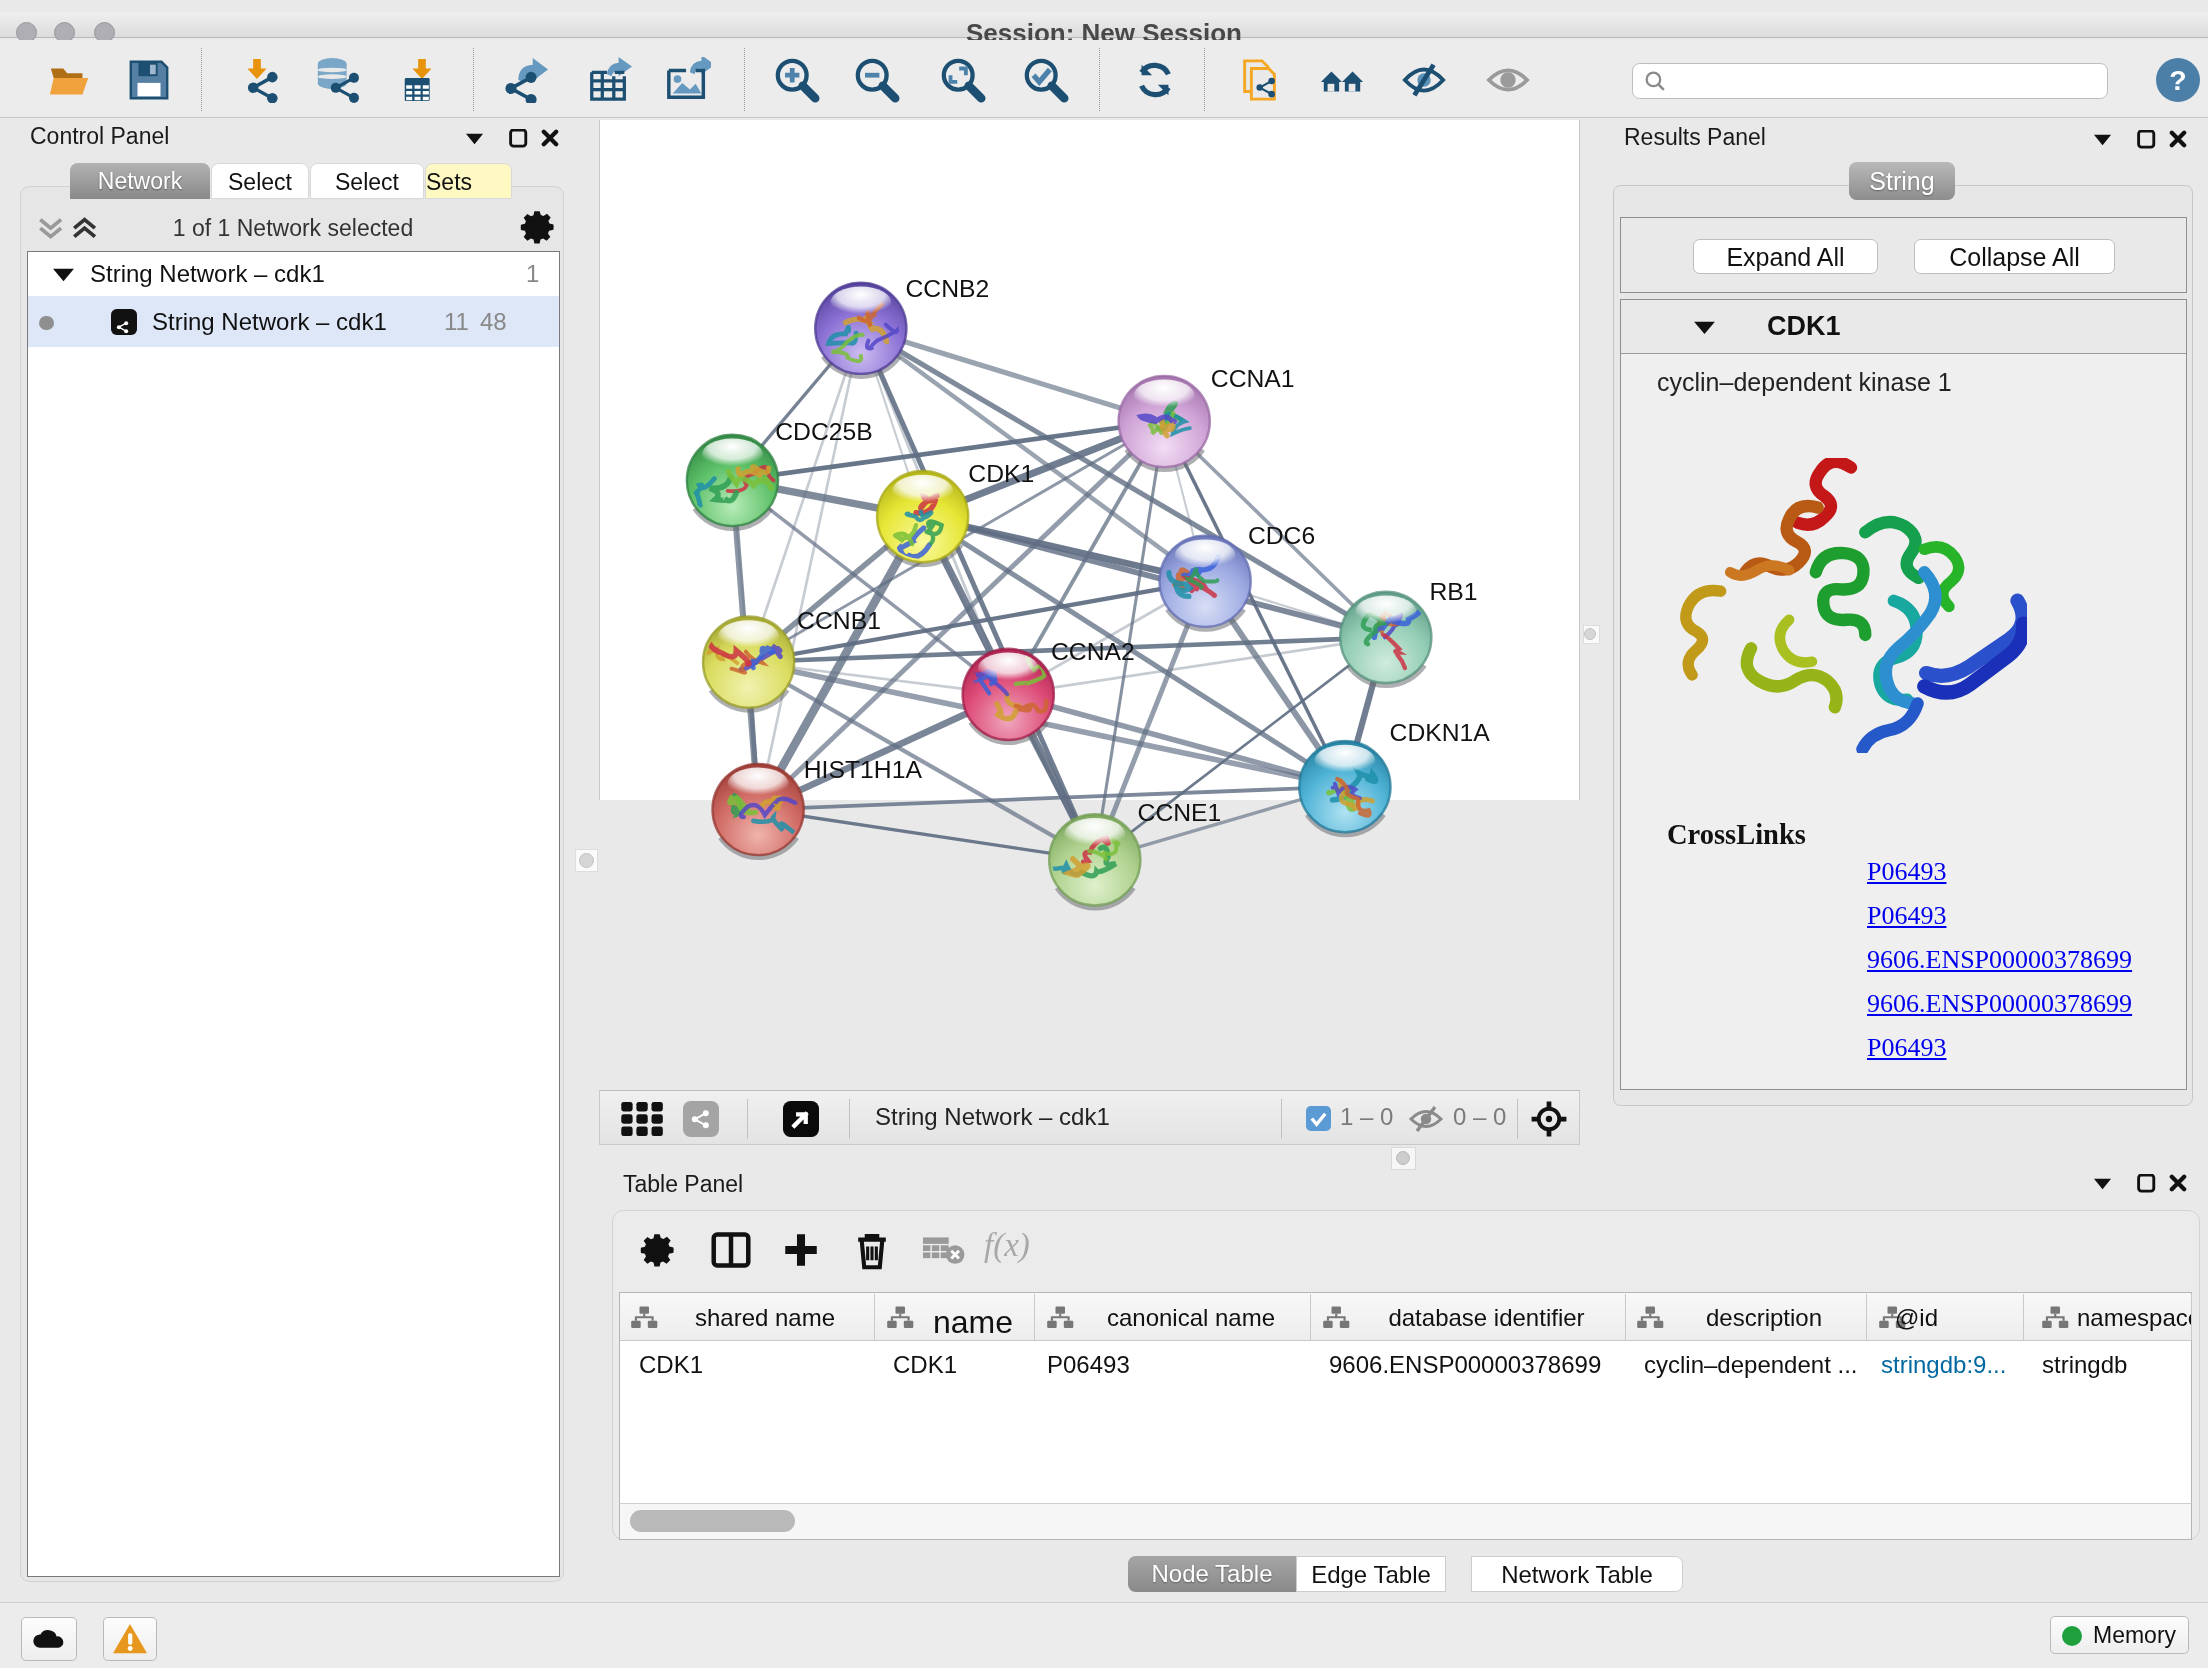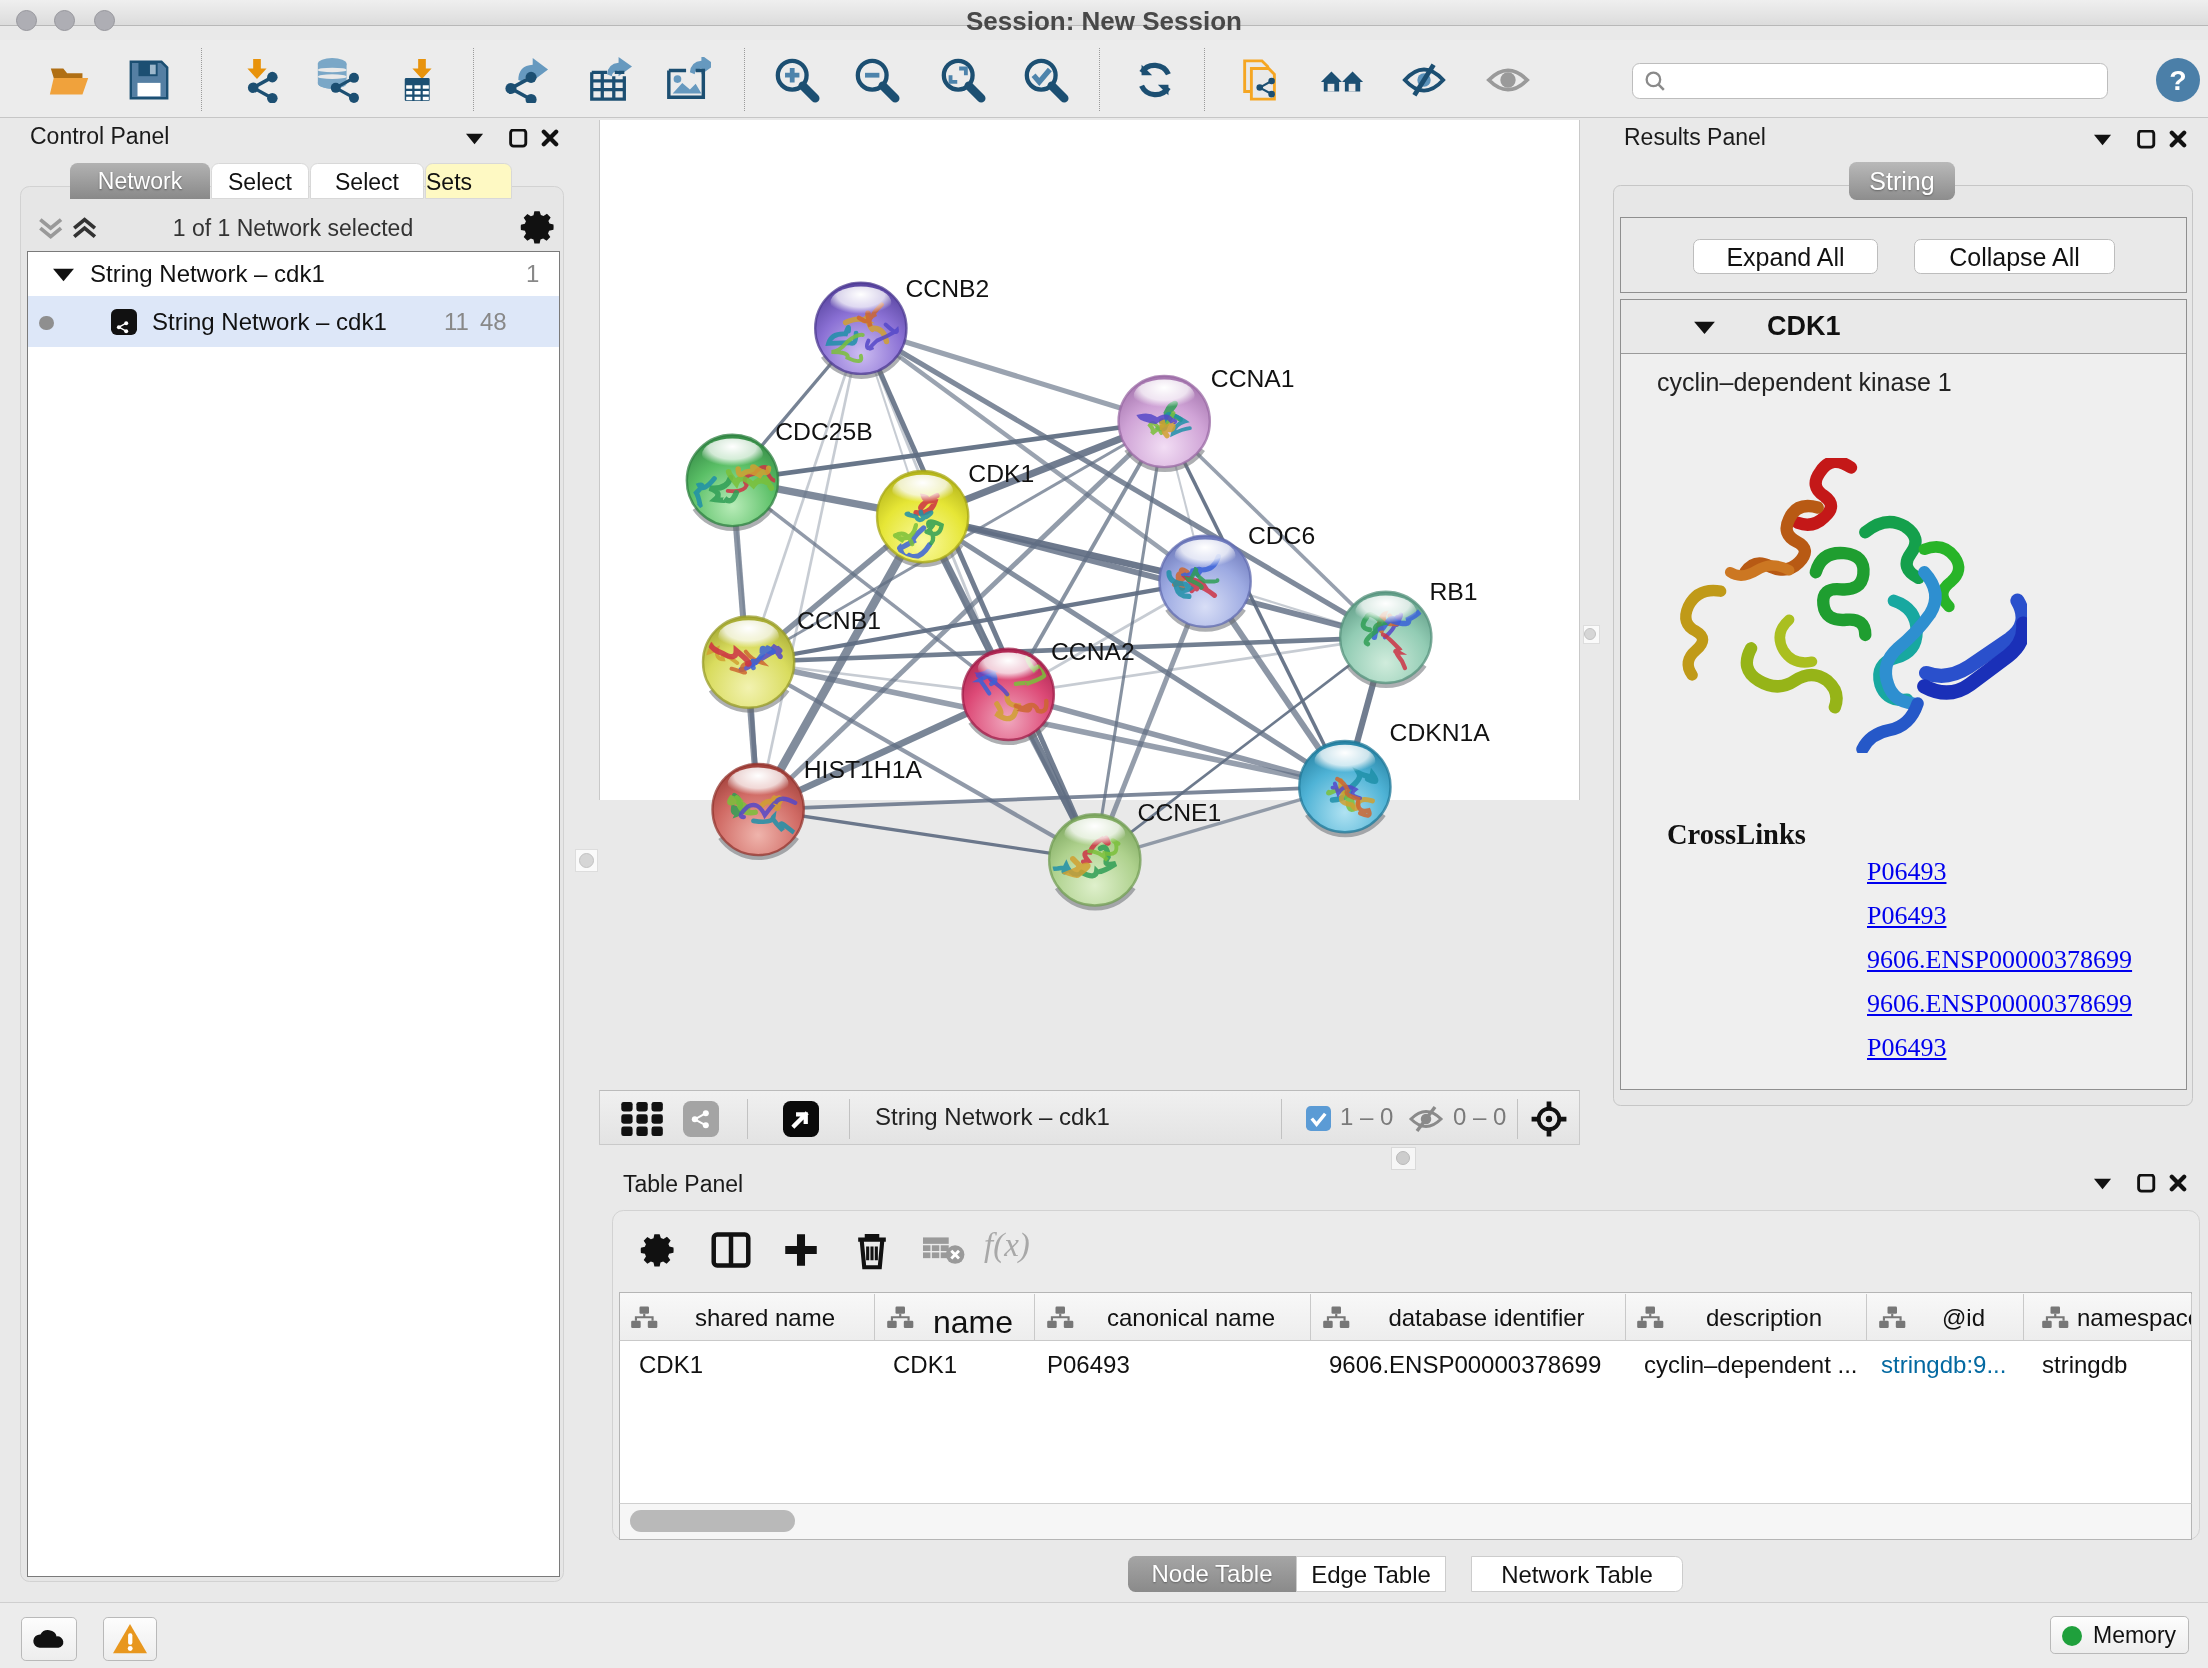--- a/index.html
+++ b/index.html
@@ -1,21 +1,21 @@
 <!DOCTYPE html>
 <html style="font-size:15px"><head><meta charset="utf-8">
 <style>
 * { margin:0; padding:0; box-sizing:border-box; }
 html,body { width:2208px; height:1668px; overflow:hidden; background:#e9e9e9;
   font-family:"Liberation Sans", sans-serif; -webkit-font-smoothing:antialiased; }
 .abs { position:absolute; }
 </style></head>
 <body>
 
-<div class="abs" style="left:0;top:0;width:2208px;height:26px;background:linear-gradient(#efefef,#dcdcdc);border-bottom:1.9px solid #b8b8b8">
+<div class="abs" style="left:0;top:12px;width:2208px;height:26px;background:linear-gradient(#efefef,#dcdcdc);border-bottom:1.9px solid #b8b8b8">
   <div class="abs" style="left:16px;top:9.5px;width:21px;height:21px;border-radius:50%;background:#aeaeb4;border:1px solid #97979d"></div>
   <div class="abs" style="left:54px;top:9.5px;width:21px;height:21px;border-radius:50%;background:#aeaeb4;border:1px solid #97979d"></div>
   <div class="abs" style="left:94px;top:9.5px;width:21px;height:21px;border-radius:50%;background:#aeaeb4;border:1px solid #97979d"></div>
   <div style="text-align:center;font-size:26px;font-weight:600;color:#484848;padding-top:5.7px">Session: New Session</div>
 </div>
 
 <div class="abs" style="left:0;top:40px;width:2208px;height:78px;background:#ececec;border-bottom:1.9px solid #c6c6c6">
 <div style="position:absolute;left:47px;top:17px;width:46px;height:46px"><svg viewBox="0 0 48 48" width="46" height="46">
 <path d="M4 12 h13 l4 5 h16 v5 h-30 z" fill="#b06f14"></path>
 <path d="M7 22 h36 l-6 17 h-34 z" fill="#f0a23c"></path>
@@ -762,21 +762,21 @@
 </div>
 <div class="abs" style="left:1867px;top:1294px;width:157px;height:46px;border-right:1.9px solid #c9c9c9;overflow:hidden">
   <div style="position:absolute;left:11.4px;top:8.6px"><svg viewBox="0 0 24 24" width="28.5" height="28.5">
         <g fill="#777">
           <rect x="8" y="3" width="8" height="6" rx="1"></rect>
           <rect x="1" y="15" width="8" height="6" rx="1"></rect>
           <rect x="15" y="15" width="8" height="6" rx="1"></rect>
           <path d="M12 9 v3 M5 15 v-3 h14 v3" stroke="#777" stroke-width="1.8" fill="none"></path>
         </g>
       </svg></div>
-  <div style="position:absolute;left:40px;top:9.5px;width:113px;text-align:center;font-size:24px;color:#111;white-space:nowrap">@id</div>
+  <div style="position:absolute;left:28px;top:9.5px;width:113px;font-size:24px;color:#111;white-space:nowrap">@id</div>
 </div>
 <div class="abs" style="left:2024px;top:1294px;width:168px;height:46px;border-right:1.9px solid #c9c9c9;overflow:hidden">
   <div style="position:absolute;left:17px;top:8.6px"><svg viewBox="0 0 24 24" width="28.5" height="28.5">
         <g fill="#777">
           <rect x="8" y="3" width="8" height="6" rx="1"></rect>
           <rect x="1" y="15" width="8" height="6" rx="1"></rect>
           <rect x="15" y="15" width="8" height="6" rx="1"></rect>
           <path d="M12 9 v3 M5 15 v-3 h14 v3" stroke="#777" stroke-width="1.8" fill="none"></path>
         </g>
       </svg></div>

